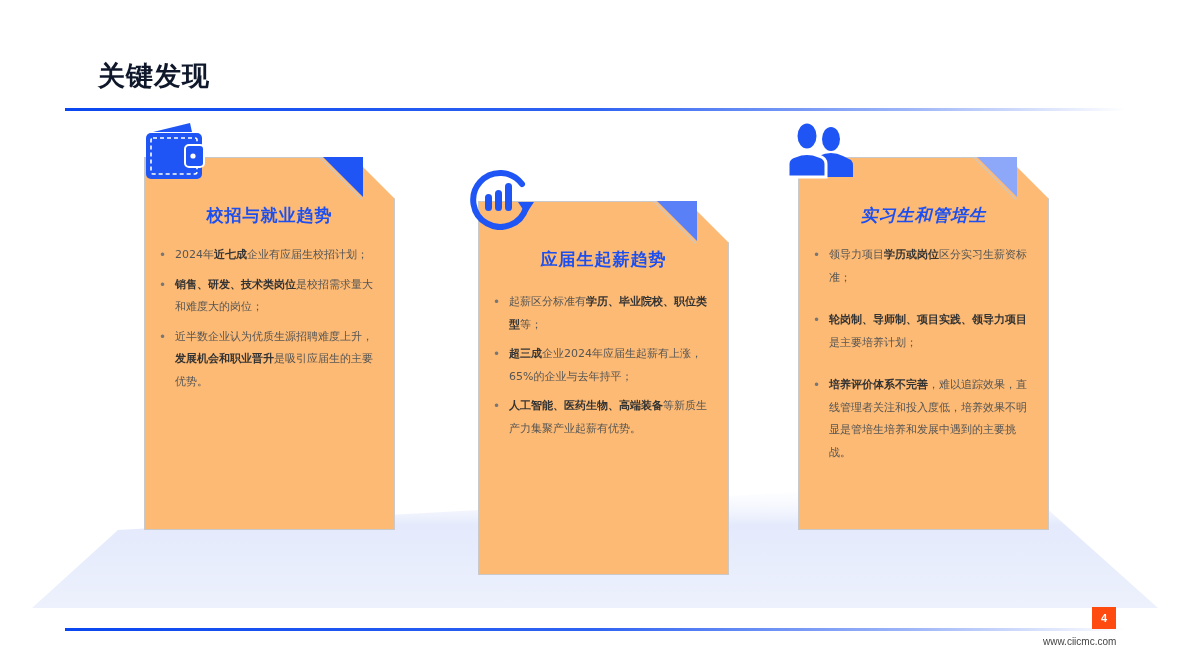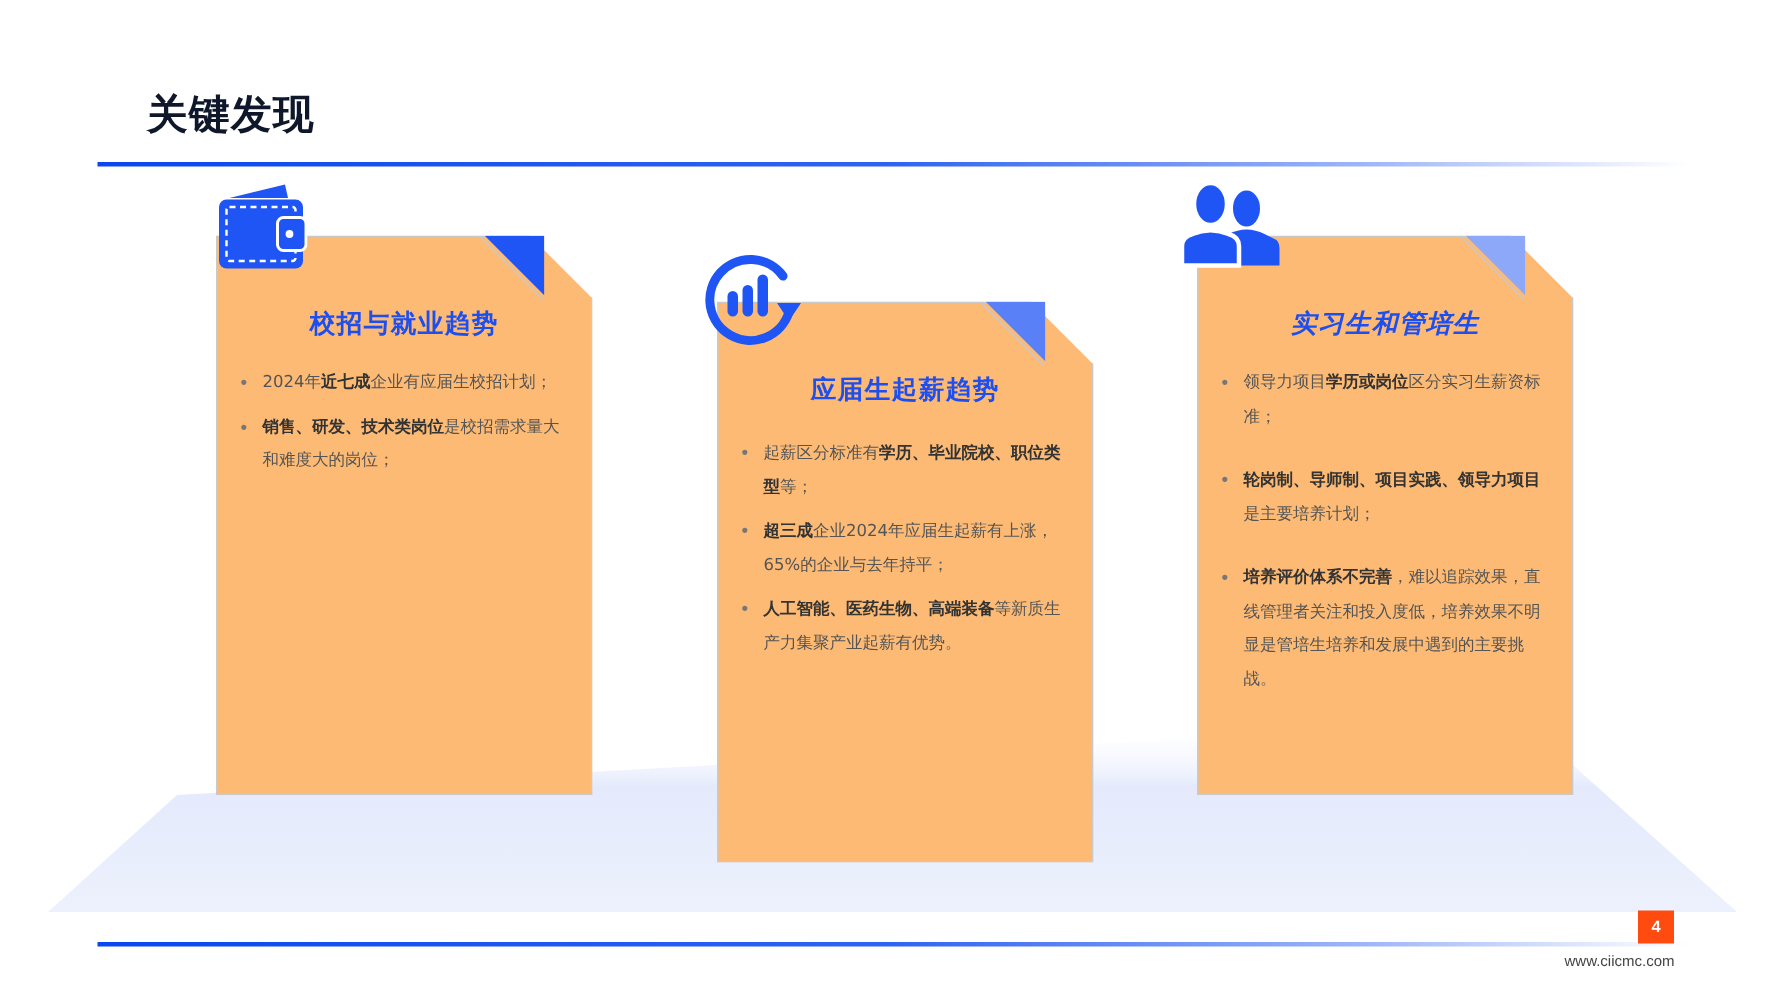--- a/index.html
+++ b/index.html
@@ -79,20 +79,21 @@
 </svg>
 
 <div class="title">关键发现</div>
 <div class="top-rule"></div>
 
 <div class="card" style="left:113px; top:157px; width:249px; height:371px;">
   <div class="card-title" style="top:46px;">校招与就业趋势</div>
   <ul class="bullets" style="left:14px; top:86px; width:220px;">
     <li><span>2024年</span><b>近七成</b><span>企业有应届生校招计划；</span></li>
     <li><b>销售、研发、技术类岗位</b><span>是校招需求量大和难度大的岗位；</span></li>
+    <li><span>近半数企业认为优质生源招聘难度上升，</span><b>发展机会和职业晋升</b><span>是吸引应届生的主要优势。</span></li>
   </ul>
 </div>
 <div class="card-diag" style="left:320px; top:157px;"></div>
 <div class="corner-tri" style="left:323px; top:157px; background:#1f55f5;"></div>
 <svg class="icon" style="left:145px; top:120px;" width="60" height="60" viewBox="0 0 60 60">
   <polygon points="8,12 45,3 47,12" fill="#1f55f5"></polygon>
   <rect x="1" y="13" width="56" height="46" rx="5" fill="#1f55f5"></rect>
   <rect x="6" y="18" width="46" height="36" rx="2" fill="none" stroke="#ffffff" stroke-width="1.6" stroke-dasharray="4 3"></rect>
   <rect x="40" y="25" width="19" height="22" rx="4" fill="#1f55f5" stroke="#ffffff" stroke-width="2"></rect>
   <circle cx="48" cy="36" r="2.6" fill="#ffffff"></circle>

